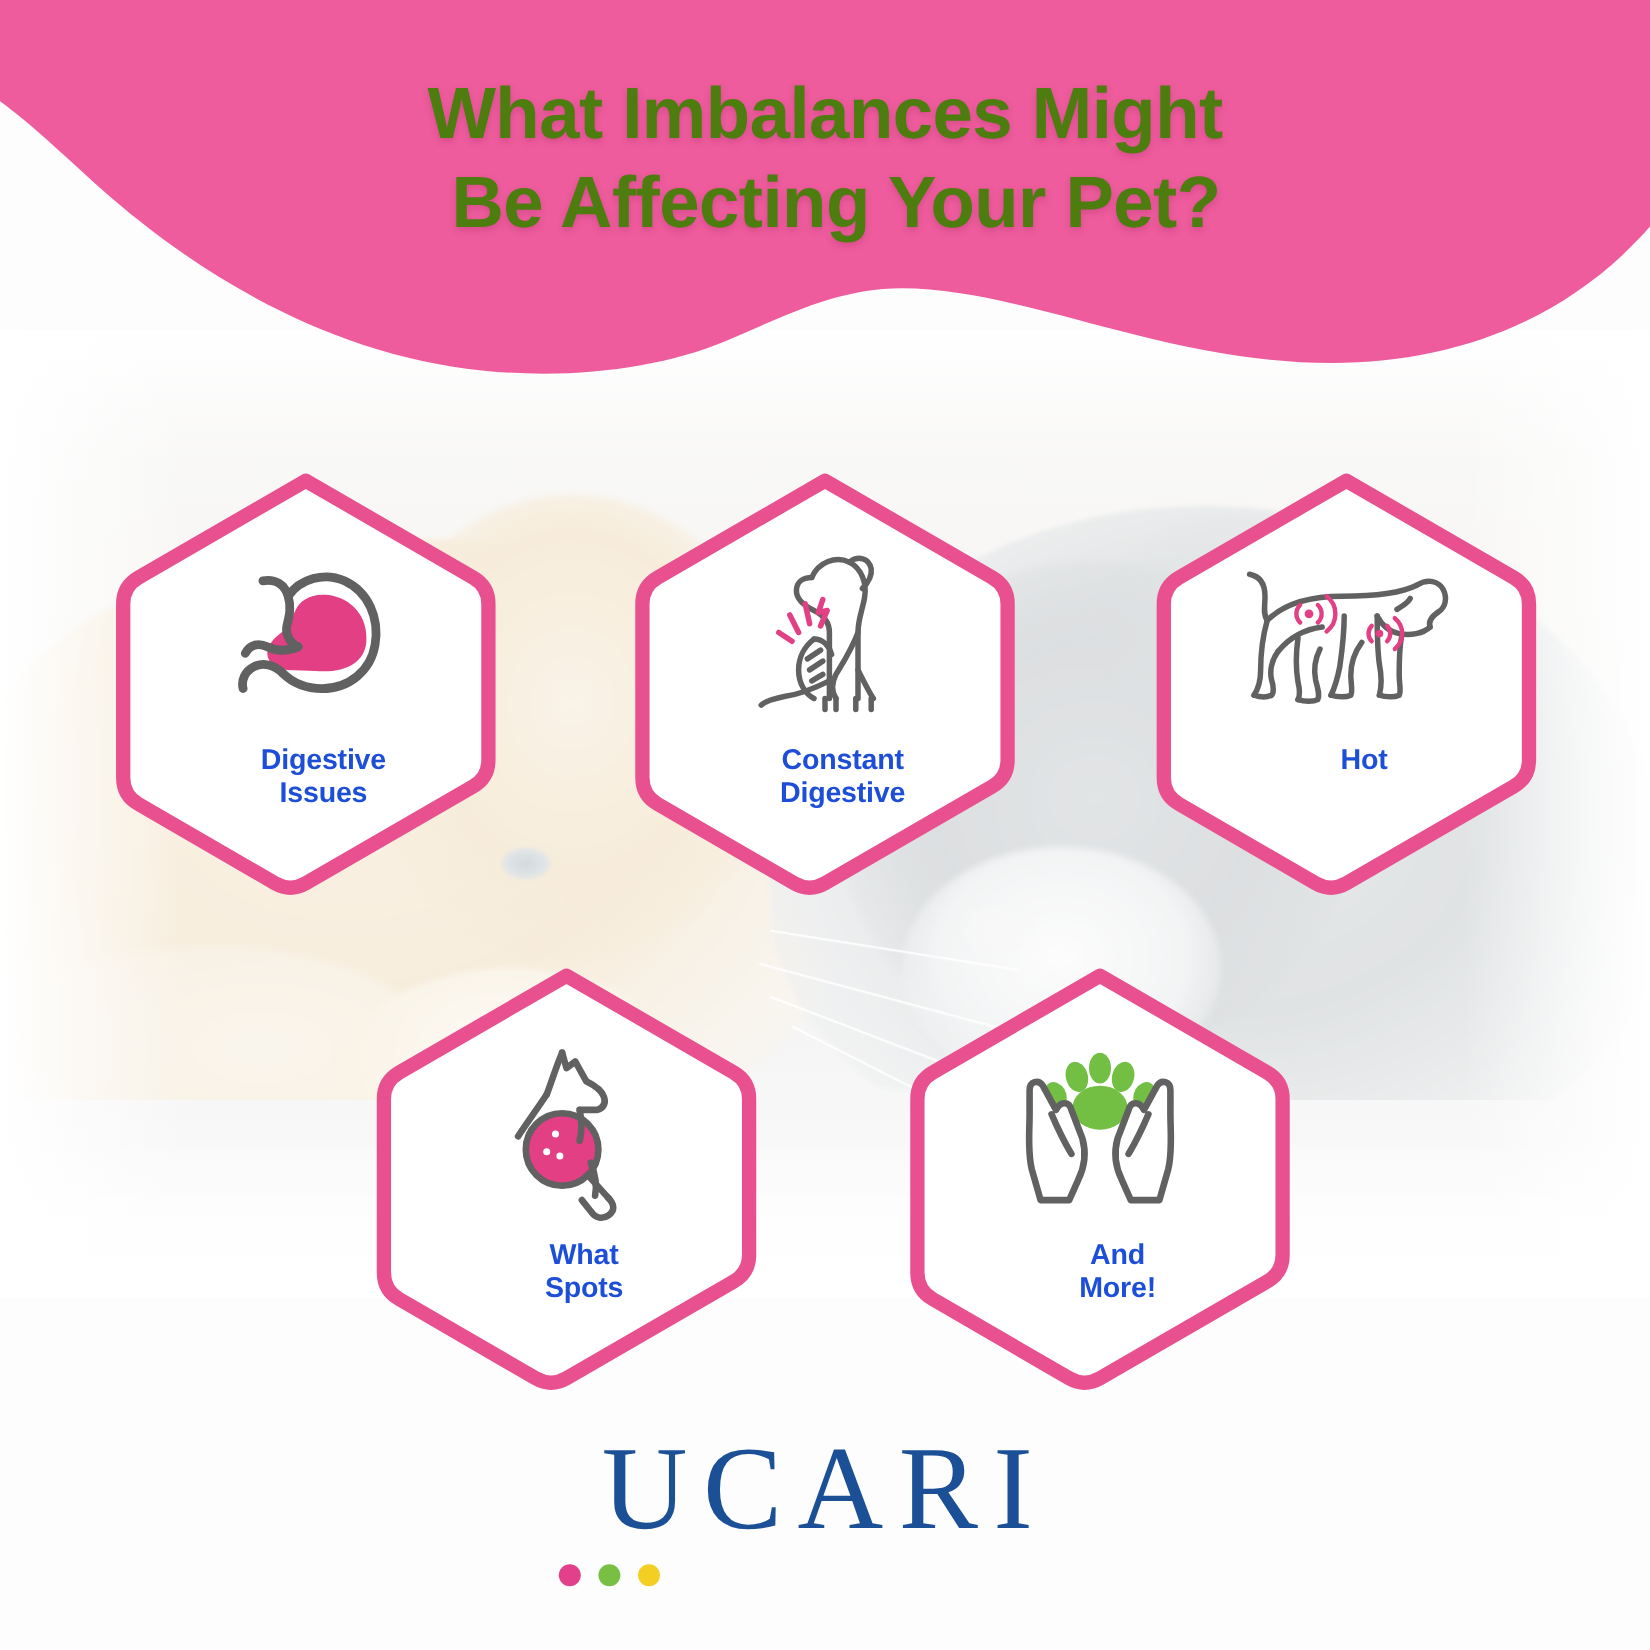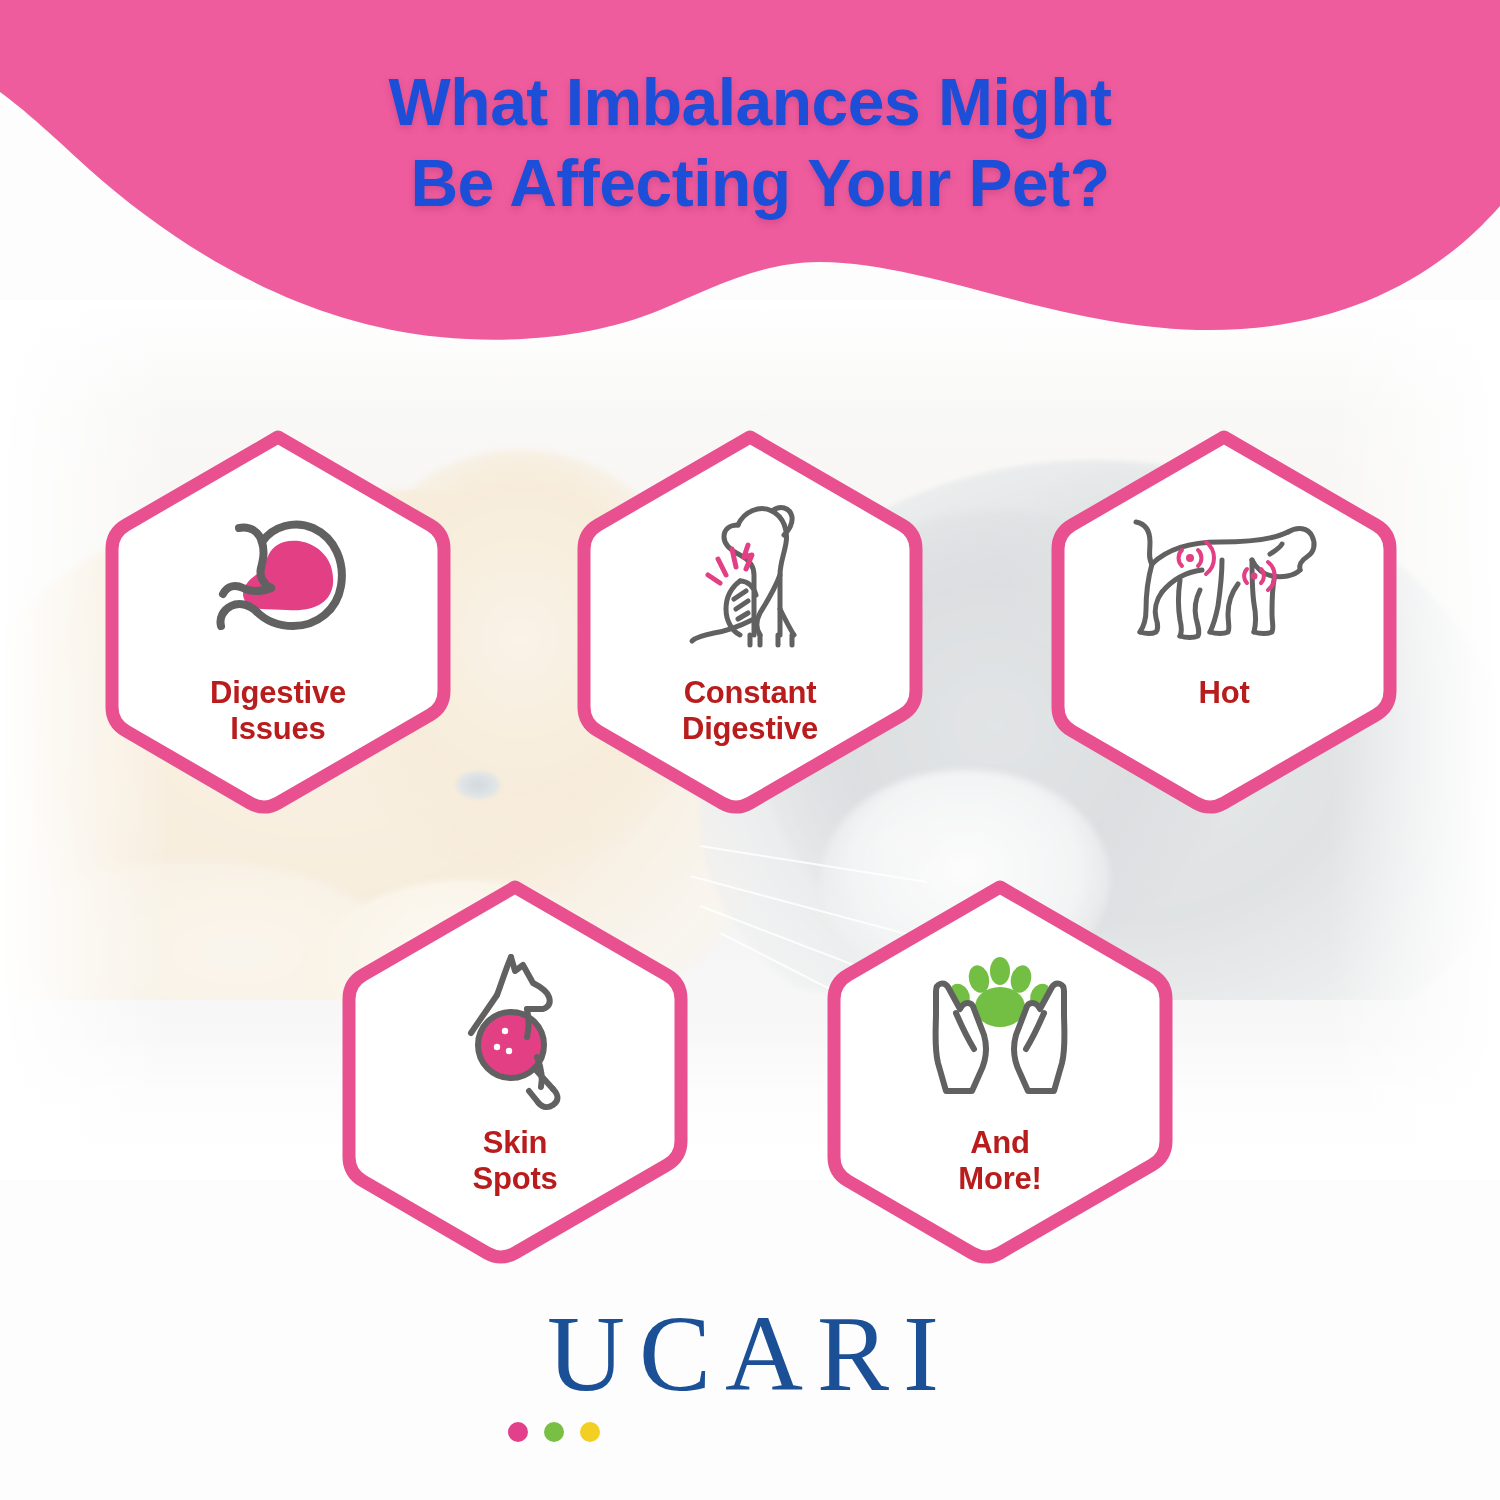--- a/index.html
+++ b/index.html
@@ -60,32 +60,32 @@
       background:linear-gradient(0deg,#ffffff 0%, rgba(255,255,255,0) 100%);}
   .photo-fade-l{position:absolute;left:0;top:0;width:170px;height:880px;
       background:linear-gradient(90deg,#ffffff 0%, rgba(255,255,255,0) 100%);}
   .photo-fade-r{position:absolute;right:0;top:0;width:170px;height:880px;
       background:linear-gradient(270deg,#ffffff 0%, rgba(255,255,255,0) 100%);}
 
   
   .header{position:absolute;left:0;top:0;width:1500px;height:345px;}
   .header svg{display:block;width:1500px;height:345px;}
   .header-title{position:absolute;left:0;top:62px;width:1500px;text-align:center;
-      color:#1d4ed8;font-size:66px;font-weight:bold;line-height:1.22;
+      color:#4d7c0f;font-size:66px;font-weight:bold;line-height:1.22;
       letter-spacing:-0.5px;text-shadow:0 3px 7px rgba(160,35,95,.30);}
   .header-title .l2{display:block;padding-left:20px;}
 
   
   .hex{position:absolute;width:356px;height:390px;}
   .hex svg{position:absolute;left:0;top:0;width:356px;height:390px;}
   .hex .ico{position:absolute;left:0;top:62px;width:356px;height:185px;
       display:flex;align-items:center;justify-content:center;}
   .hex .ico svg{position:static;width:auto;height:auto;}
-  .hex .cap{position:absolute;left:0;top:250px;width:356px;text-align:center;
-      color:#b91c1c;font-size:31px;font-weight:bold;line-height:1.16;letter-spacing:-0.2px;}
+  .hex .cap{position:absolute;left:16px;top:250px;width:356px;text-align:center;
+      color:#1d4ed8;font-size:26px;font-weight:bold;line-height:1.16;letter-spacing:-0.2px;}
 
   
   .logo{position:absolute;left:0;top:1300px;width:1500px;text-align:center;}
   .logo .word{color:#1c5096;font-size:108px;font-weight:normal;letter-spacing:14px;
       line-height:1;font-family:Liberation Serif, serif;}
   .logo .dots{position:absolute;left:508px;top:122px;display:flex;gap:16px;}
   .logo .dot{width:20px;height:20px;border-radius:50%;}
 </style>
 </head>
 <body>
@@ -243,21 +243,21 @@
           <path d="M104 140 C110 146 110 152 104 156 C98 160 92 158 88 152 L80 142"></path>
         </g>
         <g fill="#ffffff">
           <circle cx="56" cy="82" r="3.2"></circle>
           <circle cx="48" cy="98" r="3.2"></circle>
           <circle cx="60" cy="102" r="3.2"></circle>
         </g>
       </svg>
     </div>
     <div class="cap">
-      <div>Skin</div>
+      <div>What</div>
       <div>Spots</div>
     </div>
   </div>
 
   <div class="hex" style="left:822px;top:875px;">
     <svg viewBox="0 0 356 390">
       <path d="M178 12 L330 100 Q344 108 344 124 L344 266 Q344 282 330 290 L178 378 Q164 386 150 378 L26 306 Q12 298 12 282 L12 124 Q12 108 26 100 Z" fill="#ffffff" stroke="#e8508f" stroke-width="13" stroke-linejoin="round"></path>
     </svg>
     <div class="ico">
       <svg width="152" height="146" viewBox="0 0 152 146">

